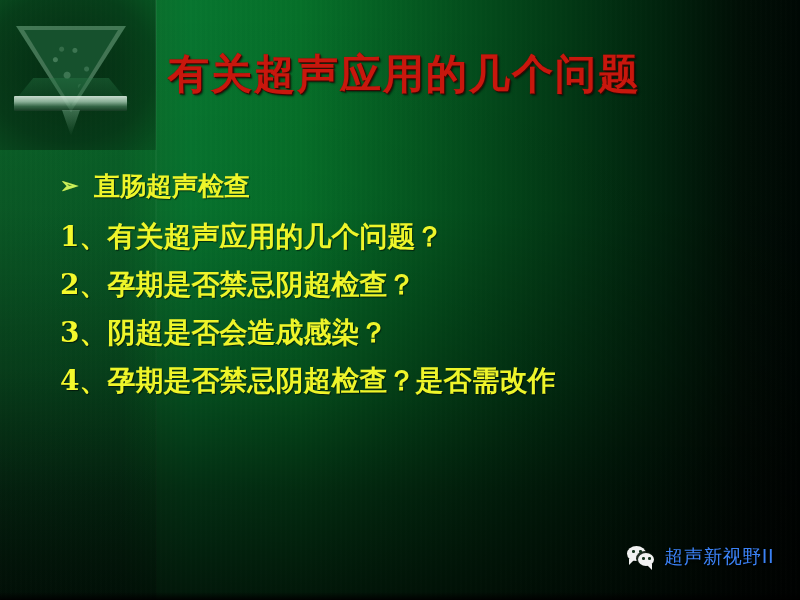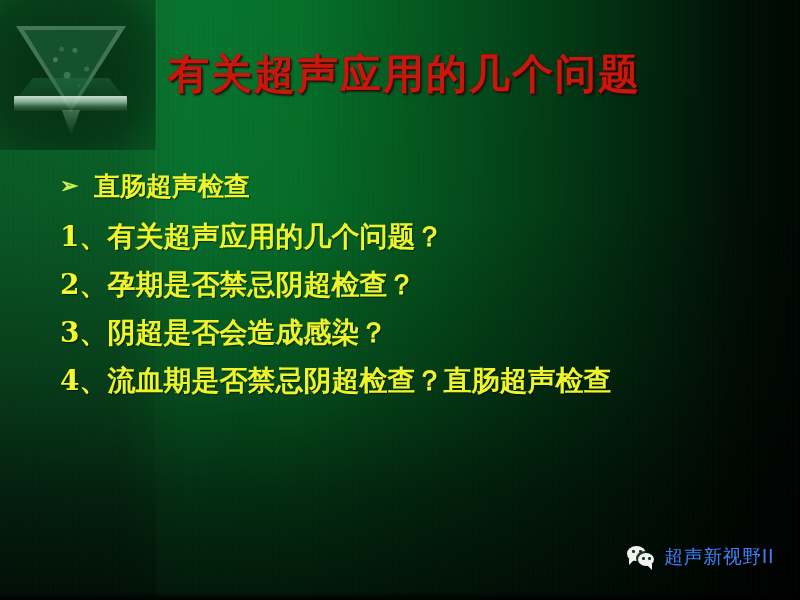--- a/index.html
+++ b/index.html
@@ -309,21 +309,21 @@
       <span class="txt">孕期是否禁忌阴超检查？</span>
     </div>
 
     <div class="line">
       <span class="num">3、</span>
       <span class="txt">阴超是否会造成感染？</span>
     </div>
 
     <div class="line">
       <span class="num">4、</span>
-      <span class="txt">流血期是否禁忌阴超检查？直肠超声检查</span>
+      <span class="txt">孕期是否禁忌阴超检查？是否需改作</span>
     </div>
 
 
   </div>
 
   <div class="watermark">
     <span class="wechat-icon">
       <span class="bub-a"></span>
       <span class="bub-b"></span>
       <i class="e1"></i>

